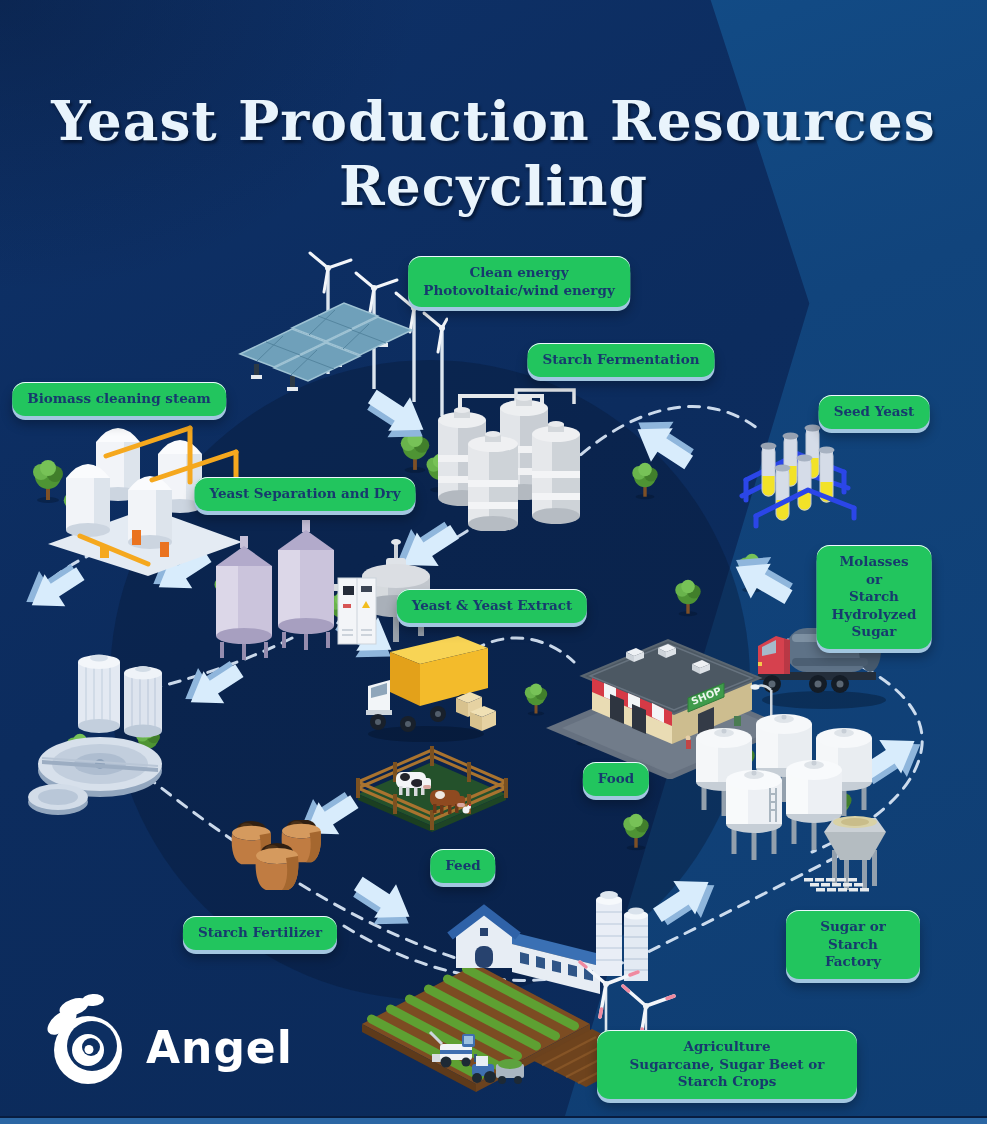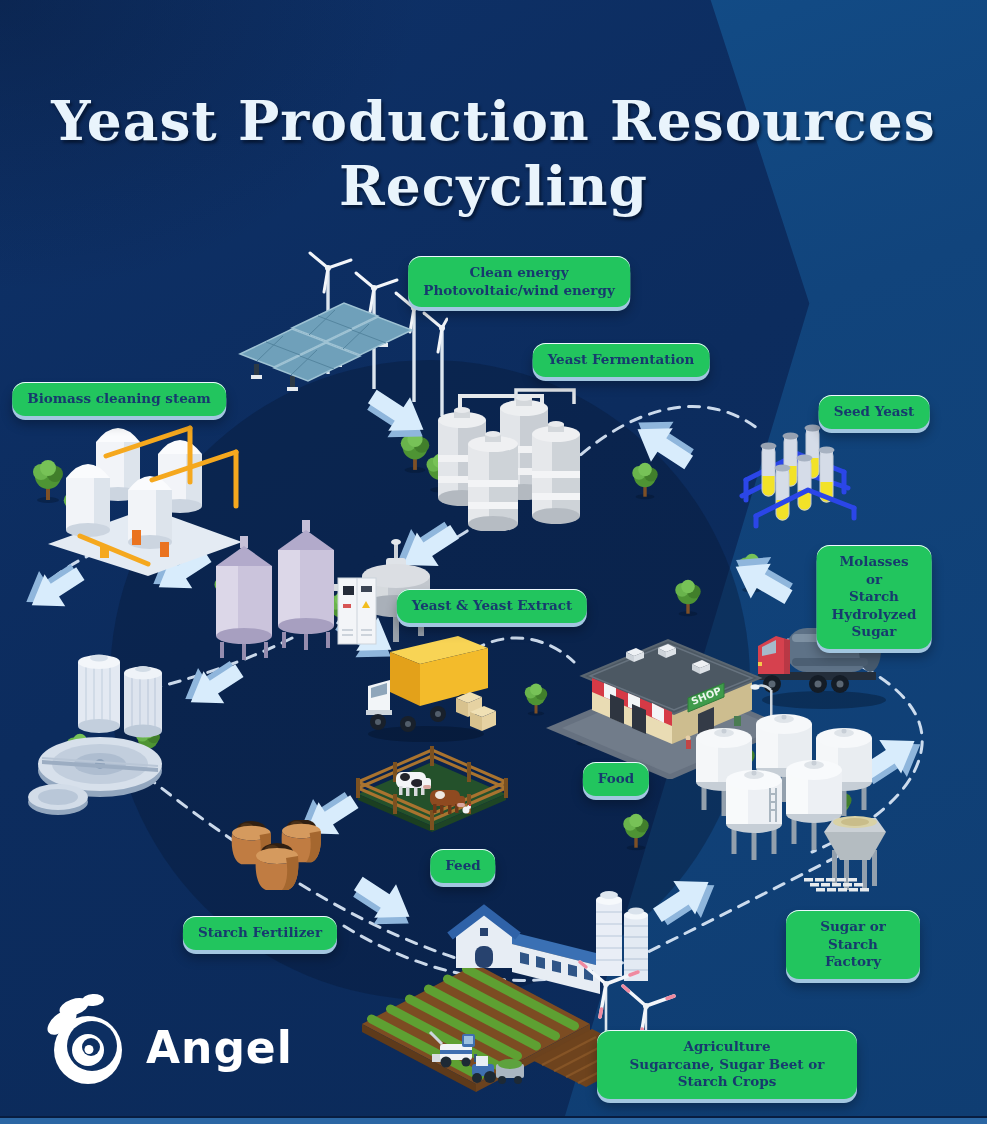--- a/index.html
+++ b/index.html
@@ -783,23 +783,24 @@
       <rect x="2" y="-8" width="3" height="8" fill="#32557e"></rect>
       <rect x="0" y="2" width="22" height="12" rx="3" fill="#3f6fb0"></rect>
       <rect x="4" y="-6" width="12" height="10" fill="#e8eef4"></rect>
       <circle cx="5" cy="16" r="5" fill="#1d2935"></circle>
         <circle cx="18" cy="15" r="6" fill="#1d2935"></circle>
     </g>
   </svg>
 
   <div class="pill" style="left:519px;top:256px">Clean energy
 Photovoltaic/wind energy</div>
-  <div class="pill" style="left:621px;top:343px">Yeast Fermentation</div>
+  <div class="pill" style="left:621px;top:343px">Starch Fermentation</div>
   <div class="pill" style="left:874px;top:395px">Seed Yeast</div>
   <div class="pill" style="left:119px;top:382px">Biomass cleaning steam</div>
+  <div class="pill" style="left:305px;top:477px">Yeast Separation and Dry</div>
   <div class="pill" style="left:874px;top:545px">Molasses or
 Starch Hydrolyzed Sugar</div>
   <div class="pill" style="left:492px;top:589px">Yeast &amp; Yeast Extract</div>
   <div class="pill" style="left:616px;top:762px">Food</div>
   <div class="pill" style="left:463px;top:849px">Feed</div>
   <div class="pill" style="left:260px;top:916px">Starch Fertilizer</div>
   <div class="pill" style="left:727px;top:1030px">Agriculture
 Sugarcane, Sugar Beet or Starch Crops</div>
   <div class="pill" style="left:853px;top:910px">Sugar or Starch Factory</div>
 

